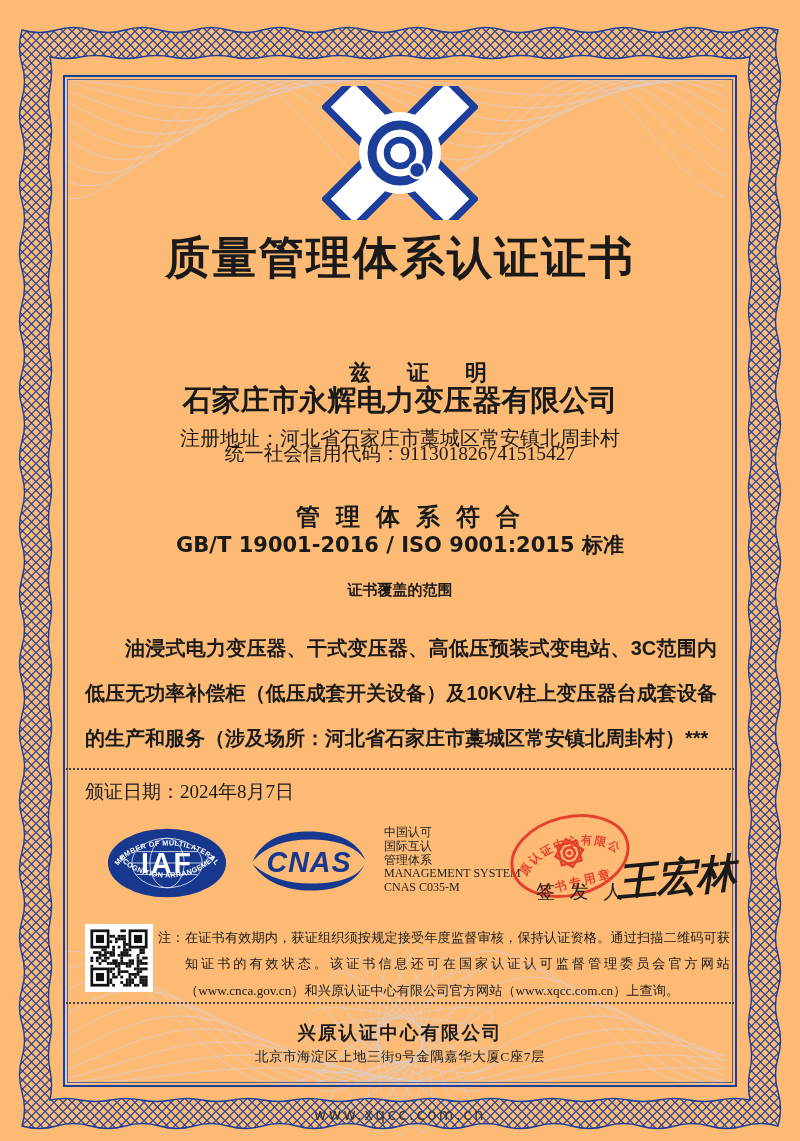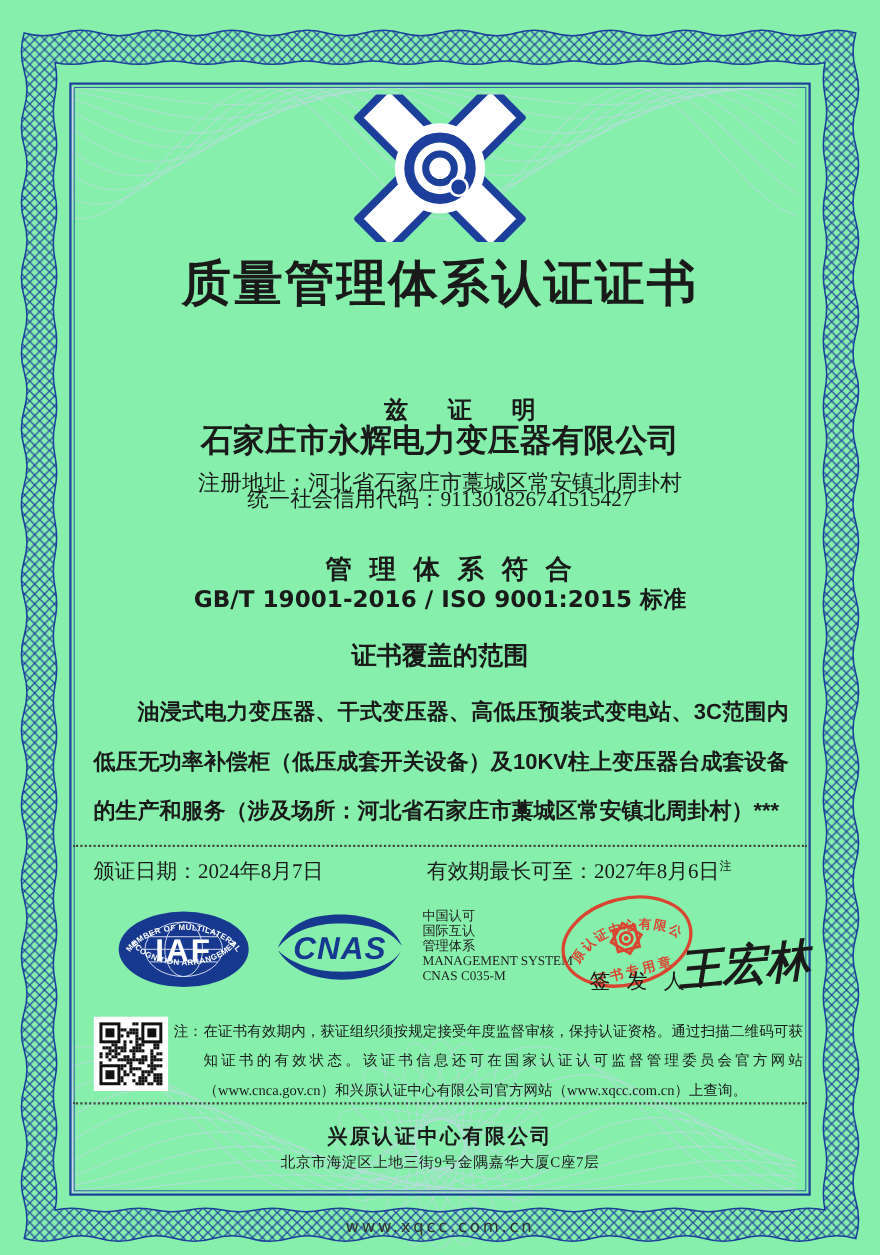--- a/index.html
+++ b/index.html
@@ -4,37 +4,37 @@
 <style>
   :root{
     --blue:#1c3f9c;
     --wm:#ccd6ee;
     --red:#e23726;
     --ink:#1a1a1a;
   }
   html,body{margin:0;padding:0;background:#888;}
   .page{
     position:relative;width:800px;height:1141px;margin:0 auto;
-    background:#86efac;overflow:hidden;
+    background:#fdba74;overflow:hidden;
     font-family:"Liberation Serif",serif;color:var(--ink);
   }
   svg.deco{position:absolute;left:0;top:0;}
   .frame{position:absolute;left:63px;top:75px;width:674px;height:1012px;border:2.5px solid var(--blue);box-sizing:border-box;}
   .frame-inner{position:absolute;inset:2px;border:1px solid var(--blue);opacity:.75;}
   .abs{position:absolute;}
   .cline{position:absolute;left:63px;width:674px;text-align:center;white-space:nowrap;}
   .title{top:228px;font-size:45px;font-weight:700;letter-spacing:2px;font-family:"Liberation Sans",sans-serif;}
   .regno{top:306px;right:70px;font-size:19px;font-weight:600;font-family:"Liberation Sans",sans-serif;}
   .certify{top:358px;font-size:22px;font-weight:700;letter-spacing:36px;padding-left:36px;}
   .company{top:381px;font-size:29px;font-weight:700;font-family:"Liberation Sans",sans-serif;}
   .addr{top:425px;font-size:20px;}
   .credit{top:440px;font-size:19.5px;}
   .system{top:501px;font-size:24px;font-weight:600;letter-spacing:16px;padding-left:16px;}
   .standard{top:531px;font-size:21px;font-weight:700;font-family:"DejaVu Sans",sans-serif;}
-  .scopehead{top:581px;font-size:23px;font-weight:700;}
+  .scopehead{top:581px;font-size:15px;font-weight:700;}
   .scope{top:626px;left:85px;width:632px;font-size:20px;line-height:45px;text-align:justify;
          text-indent:2em;font-weight:600;font-family:"Liberation Sans",sans-serif;}
   .dotted{position:absolute;left:66px;width:668px;border-top:2px dotted #444;height:0;}
   .d1{top:768px;} .d2{top:1002px;}
   .datel{left:85px;top:779px;font-size:19px;white-space:nowrap;}
   .dater{left:388px;top:779px;font-size:19px;white-space:nowrap;}
   .dater sup{font-size:11px;}
   .iaf{left:106px;top:824px;} .cnas{left:248px;top:828px;}
   .cnaslines{left:384px;top:826px;font-size:12px;line-height:13.8px;color:#222;
              font-family:Liberation Serif, serif;}
@@ -126,23 +126,20 @@
 
   <div class="cline system">管理体系符合</div>
   <div class="cline standard">GB/T 19001-2016 / ISO 9001:2015 标准</div>
   <div class="cline scopehead">证书覆盖的范围</div>
   <div class="abs scope">油浸式电力变压器、干式变压器、高低压预装式变电站、3C范围内低压无功率补偿柜（低压成套开关设备）及10KV柱上变压器台成套设备的生产和服务（涉及场所：河北省石家庄市藁城区常安镇北周卦村）***</div>
 
   <div class="dotted d1"></div>
 
   <div class="abs datel">
     <span>颁证日期：</span><span>2024年8月7日</span>
-  </div>
-  <div class="abs dater">
-    <span>有效期最长可至：</span><span>2027年8月6日</span><sup>注</sup>
   </div>
 
   <svg class="abs iaf" width="122" height="78" viewBox="0 0 128 76">
     <ellipse cx="64" cy="38" rx="62" ry="36" fill="#16398f"></ellipse>
     <g stroke="#ffffff" stroke-width="0.9" fill="none" opacity="0.85">
       <ellipse cx="64" cy="38" rx="37" ry="26"></ellipse>
       <ellipse cx="64" cy="38" rx="18" ry="26"></ellipse>
       <line x1="27" y1="38" x2="101" y2="38"></line>
       <line x1="32" y1="26" x2="96" y2="26"></line>
       <line x1="32" y1="50" x2="96" y2="50"></line>

